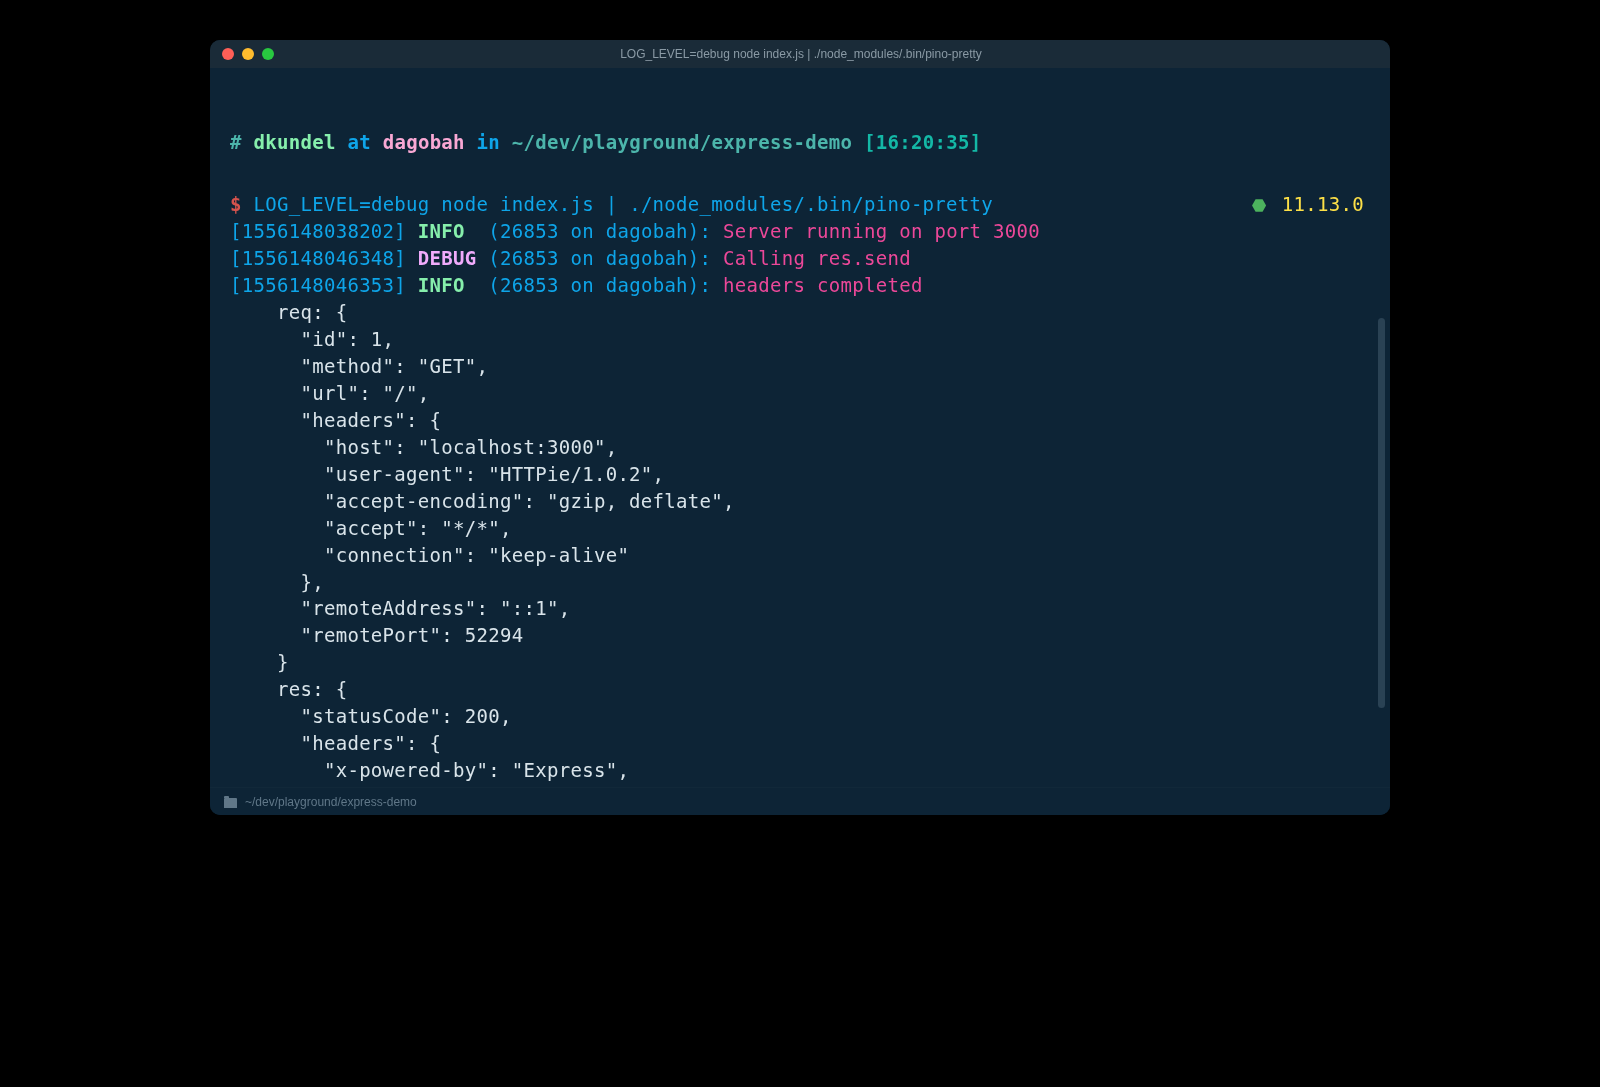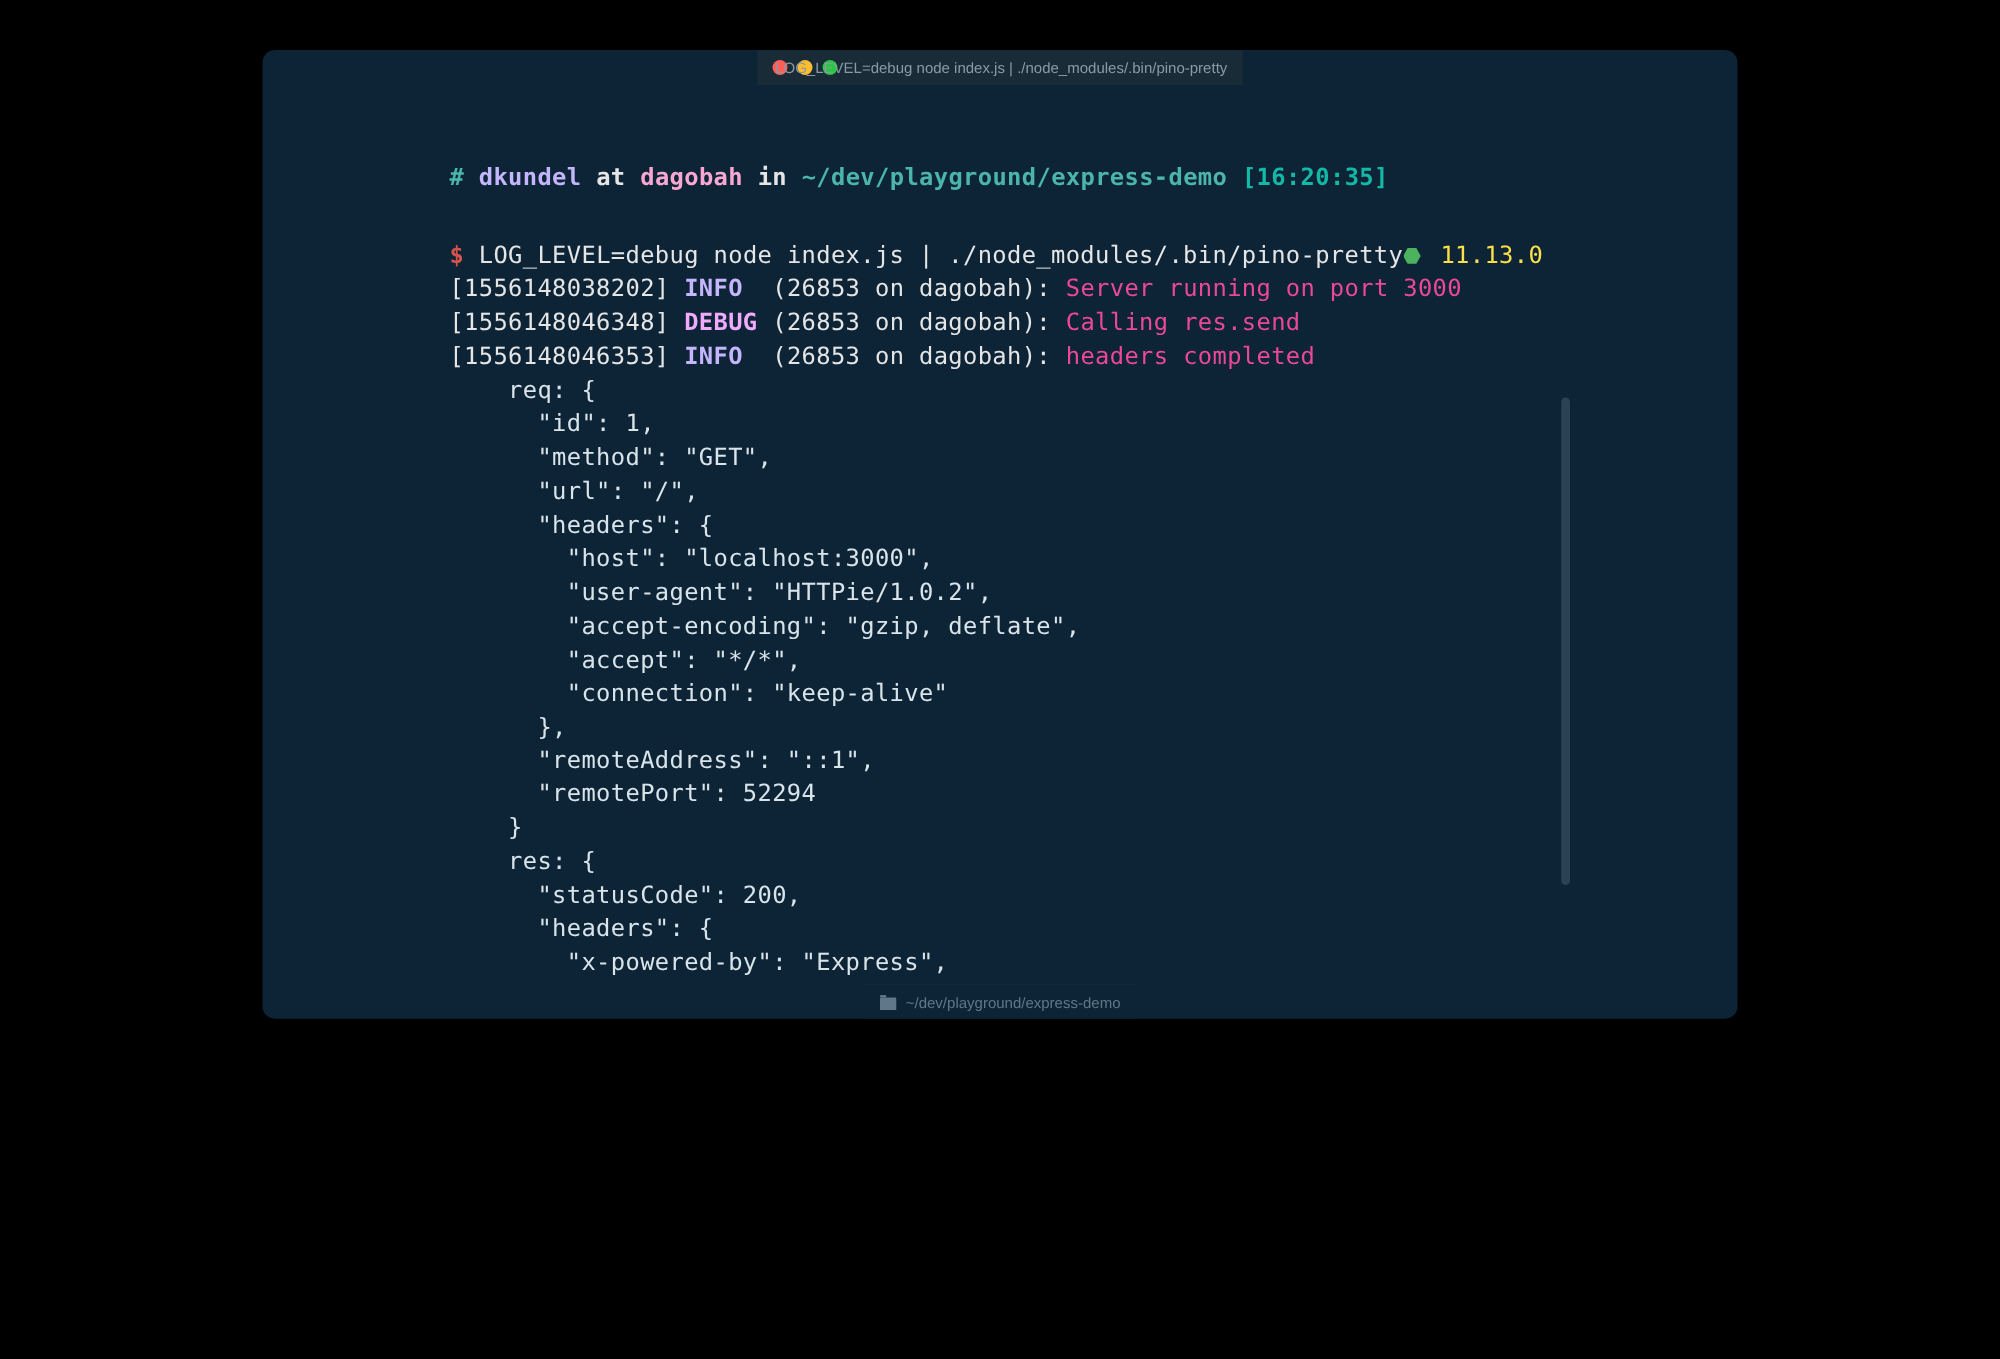--- a/index.html
+++ b/index.html
@@ -15,21 +15,20 @@
     .terminal-window {
       width: 1180px;
       height: 775px;
       background: #0d2436;
       border-radius: 10px;
       overflow: hidden;
       box-shadow: 0 20px 60px rgba(0,0,0,0.6);
       display: flex;
       flex-direction: column;
       position: relative;
-      align-items: center;
     }
     .titlebar {
       height: 28px;
       background: #1a2b38;
       display: flex;
       align-items: center;
       padding: 0 12px;
       flex-shrink: 0;
     }
     .traffic-lights {
@@ -94,26 +93,26 @@
     }
     .folder-icon::before {
       content: '';
       position: absolute;
       top: -2px; left: 0;
       width: 5px; height: 2px;
       background: #607788;
       border-radius: 1px 1px 0 0;
     }
     .c-teal { color: #4cb5ab; }
-    .c-white { color: #e5e5e5; }
+    .c-white { color: #0ea5e9; }
     .c-yellow { color: #f9a8d4; }
     .c-gray { color: #14b8a6; }
     .c-red { color: #d5534d; }
     .c-blue { color: #f0abfc; }
-    .c-green { color: #c4b5fd; }
+    .c-green { color: #86efac; }
     .c-cyan { color: #ec4899; }
     .c-node-green { color: #fde047; }
     .hexagon {
       display: inline-block;
       width: 14px;
       height: 14px;
       background: #4cb25e;
       clip-path: polygon(25% 5%, 75% 5%, 100% 50%, 75% 95%, 25% 95%, 0% 50%);
       vertical-align: middle;
       margin-right: 4px;

